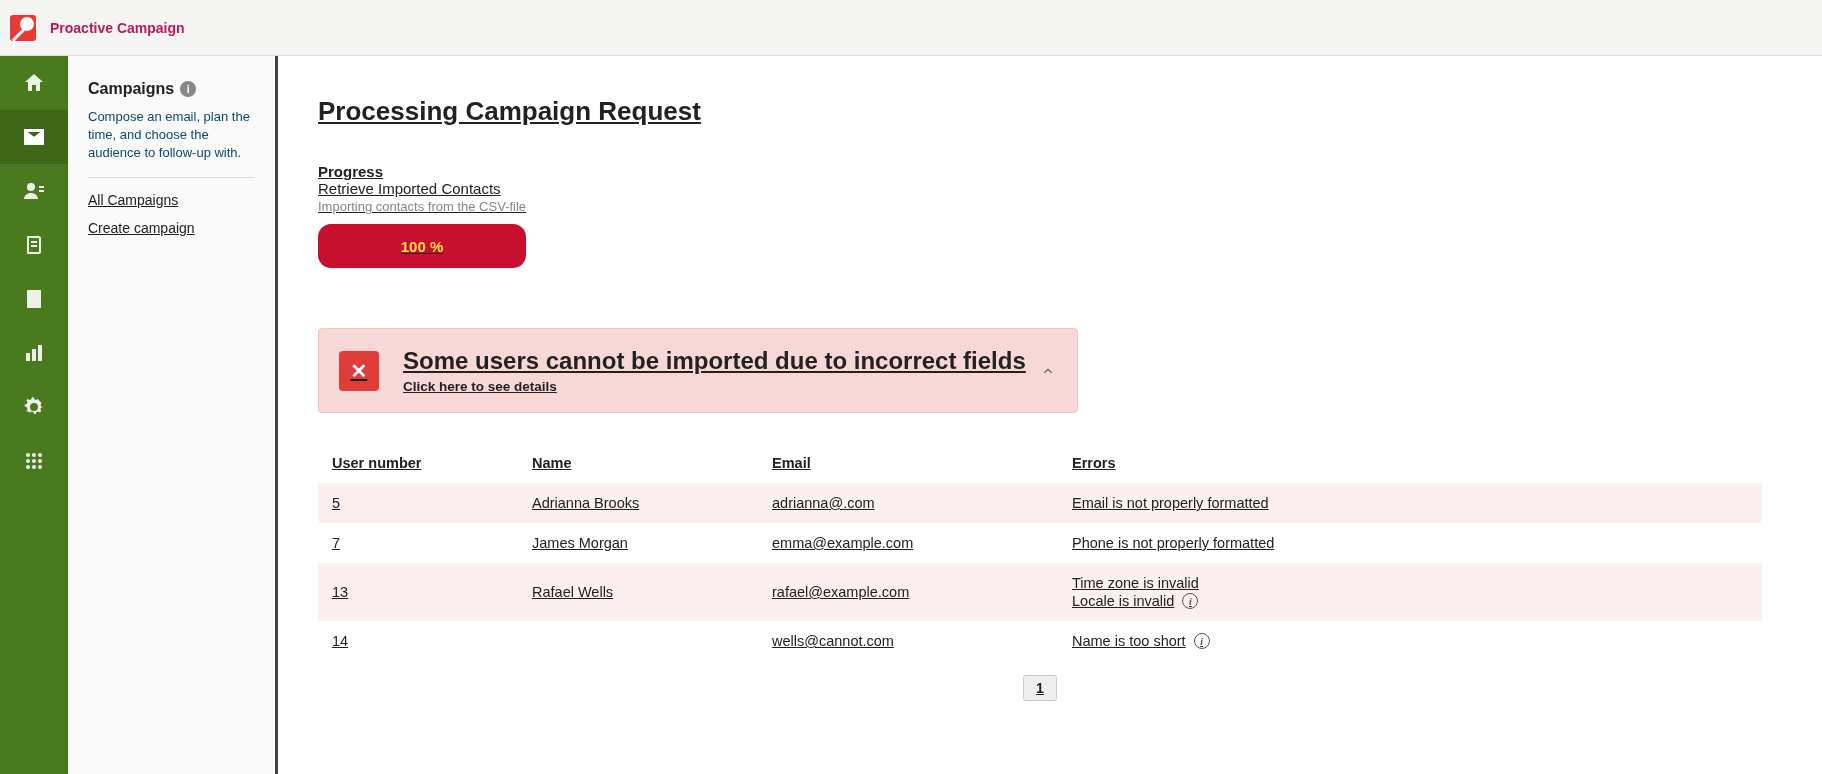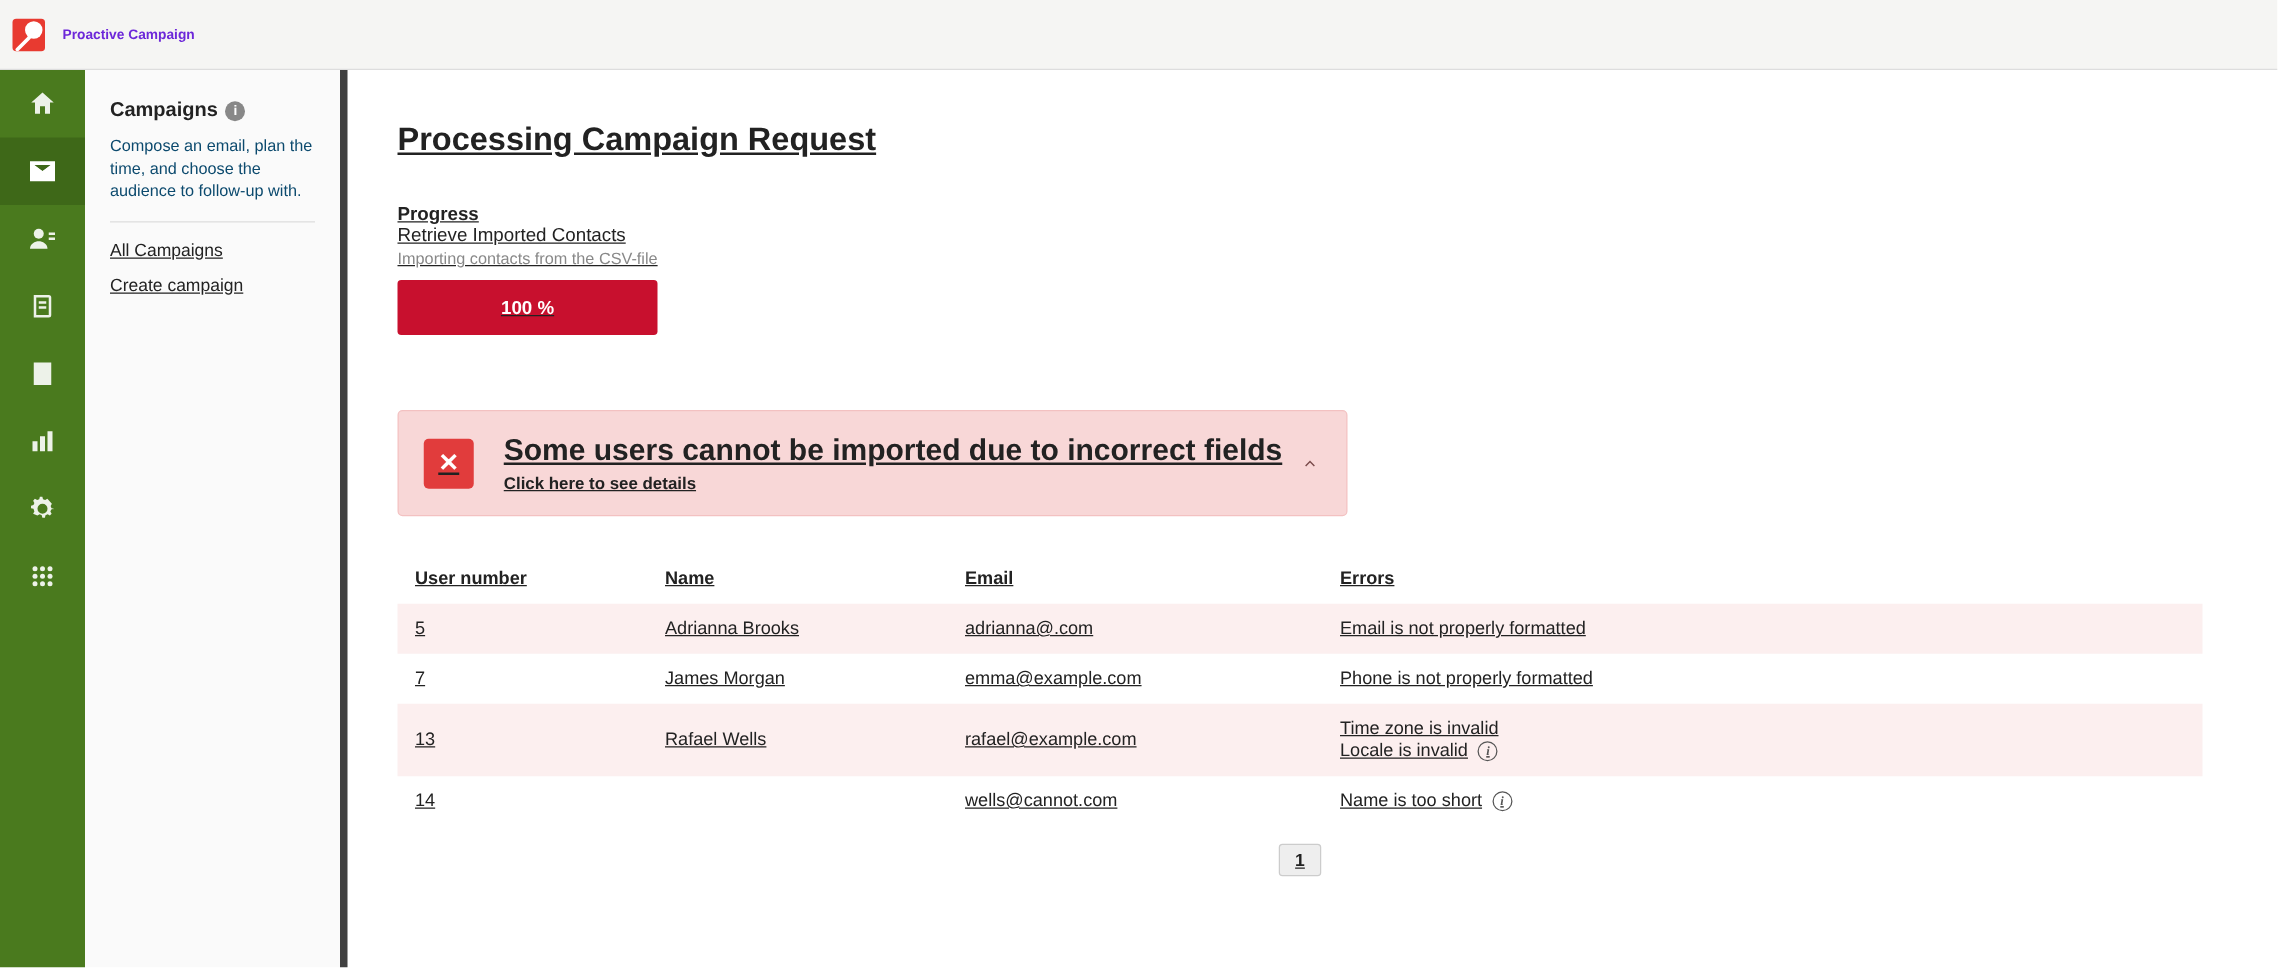--- a/index.html
+++ b/index.html
@@ -42,23 +42,23 @@
   .header-logo::after {
     content: "";
     position: absolute;
     width: 3px; height: 16px;
     background: #fff;
     left: 7px; bottom: -2px;
     transform: rotate(45deg);
     border-radius: 2px;
   }
   .header-title {
-    font-size: 11px;
+    font-size: 14px;
     font-weight: 600;
-    color: #6d28d9;
+    color: #be185d;
   }
 
   .layout {
     display: flex;
     height: calc(100% - 56px);
   }
 
   
   .rail {
     width: 68px;
@@ -78,21 +78,21 @@
   .rail-item.active {
     background: #3e6818;
   }
   .rail-item svg { width: 24px; height: 24px; fill: #fff; }
   .rail-item.subtle svg { opacity: 0.9; }
 
   
   .sidebar {
     width: 210px;
     background: #fafafa;
-    border-right: 6px solid #404040;
+    border-right: 3px solid #404040;
     padding: 24px 20px 20px 20px;
   }
   .sidebar h3 {
     font-size: 16px;
     font-weight: 700;
     display: flex;
     align-items: center;
     gap: 6px;
     margin-bottom: 10px;
   }
@@ -148,28 +148,28 @@
     font-size: 15px;
     padding-top: 2px;
   }
   .progress-body { flex: 1; }
   .progress-step-title { font-size: 15px; color: #222; }
   .progress-step-sub { font-size: 13px; color: #888; margin-top: 2px; }
   .progress-bar {
     margin-top: 10px;
     height: 44px;
     background: #c8102e;
-    color: #ffffff;
+    color: #fde047;
     font-weight: 700;
     font-size: 15px;
     display: flex;
     align-items: center;
     justify-content: center;
     width: 100%;
-    border-radius: 3px;
+    border-radius: 13px;
   }
 
   .alert {
     margin-top: 60px;
     background: #f8d7d7;
     border: 1px solid #f3c1c1;
     border-radius: 4px;
     padding: 18px 50px 18px 20px;
     display: flex;
     align-items: center;

